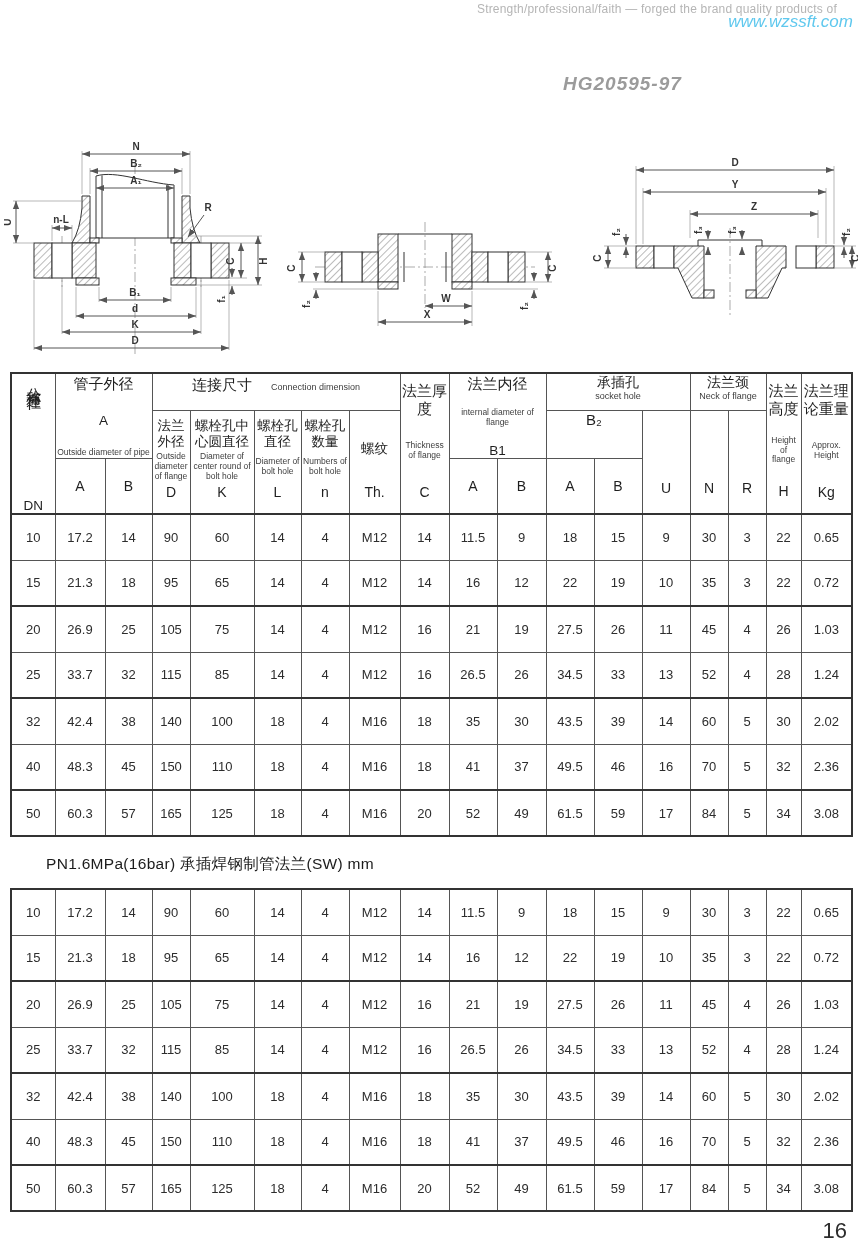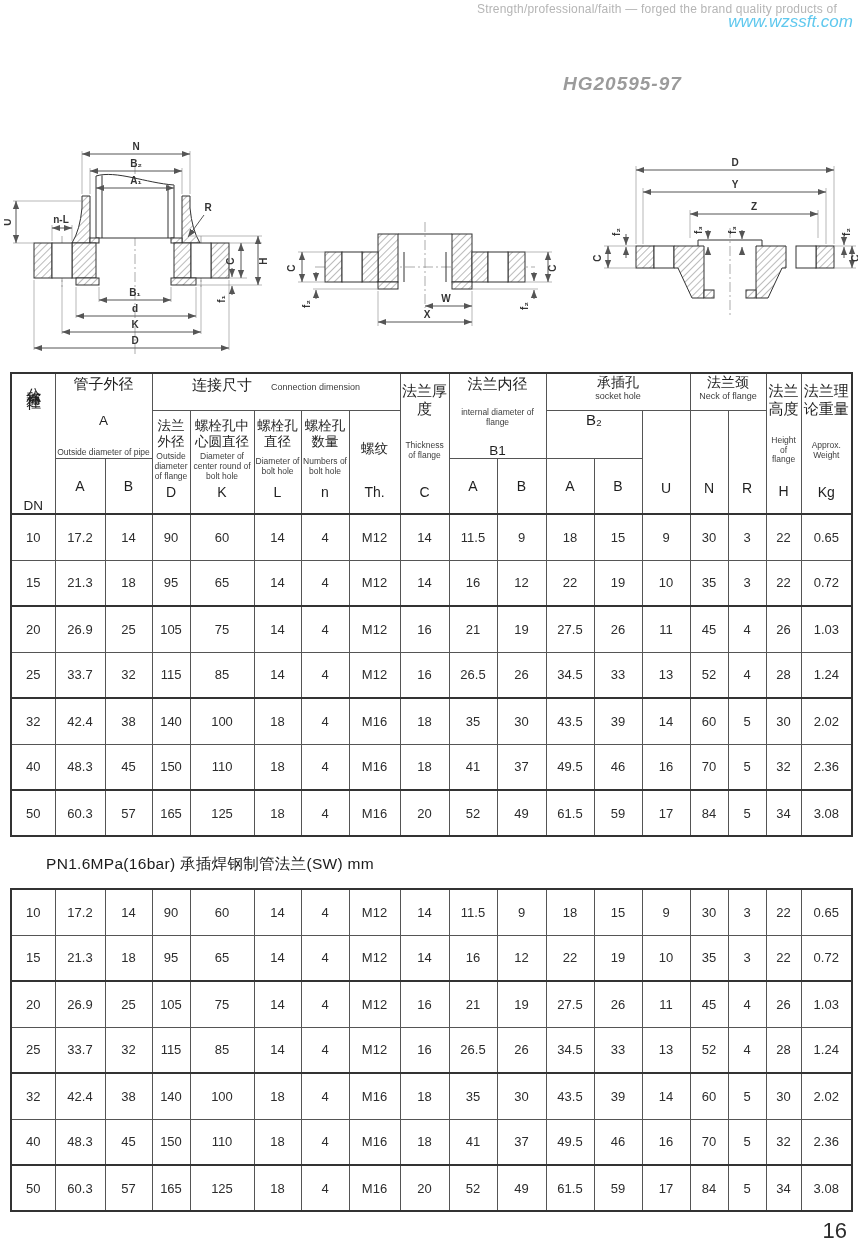--- a/index.html
+++ b/index.html
@@ -309,21 +309,21 @@
         <th rowspan="3">
           <div class="vflex h138 between">
             <span class="zh">法兰高度</span>
             <span class="en">Height of flange</span>
             <span class="letter">H</span>
           </div>
         </th>
         <th rowspan="3">
           <div class="vflex h138 between">
             <span class="zh">法兰理论重量</span>
-            <span class="en">Approx. Weight</span>
+            <span class="en">Approx. Height</span>
             <span class="letter">Kg</span>
           </div>
         </th>
       </tr>
       <tr class="hr2">
         <th rowspan="2">
           <div class="vflex h102 between">
             <span class="zh13">法兰外径</span>
             <span class="en">Outside diameter of flange</span>
             <span class="letter">D</span>

